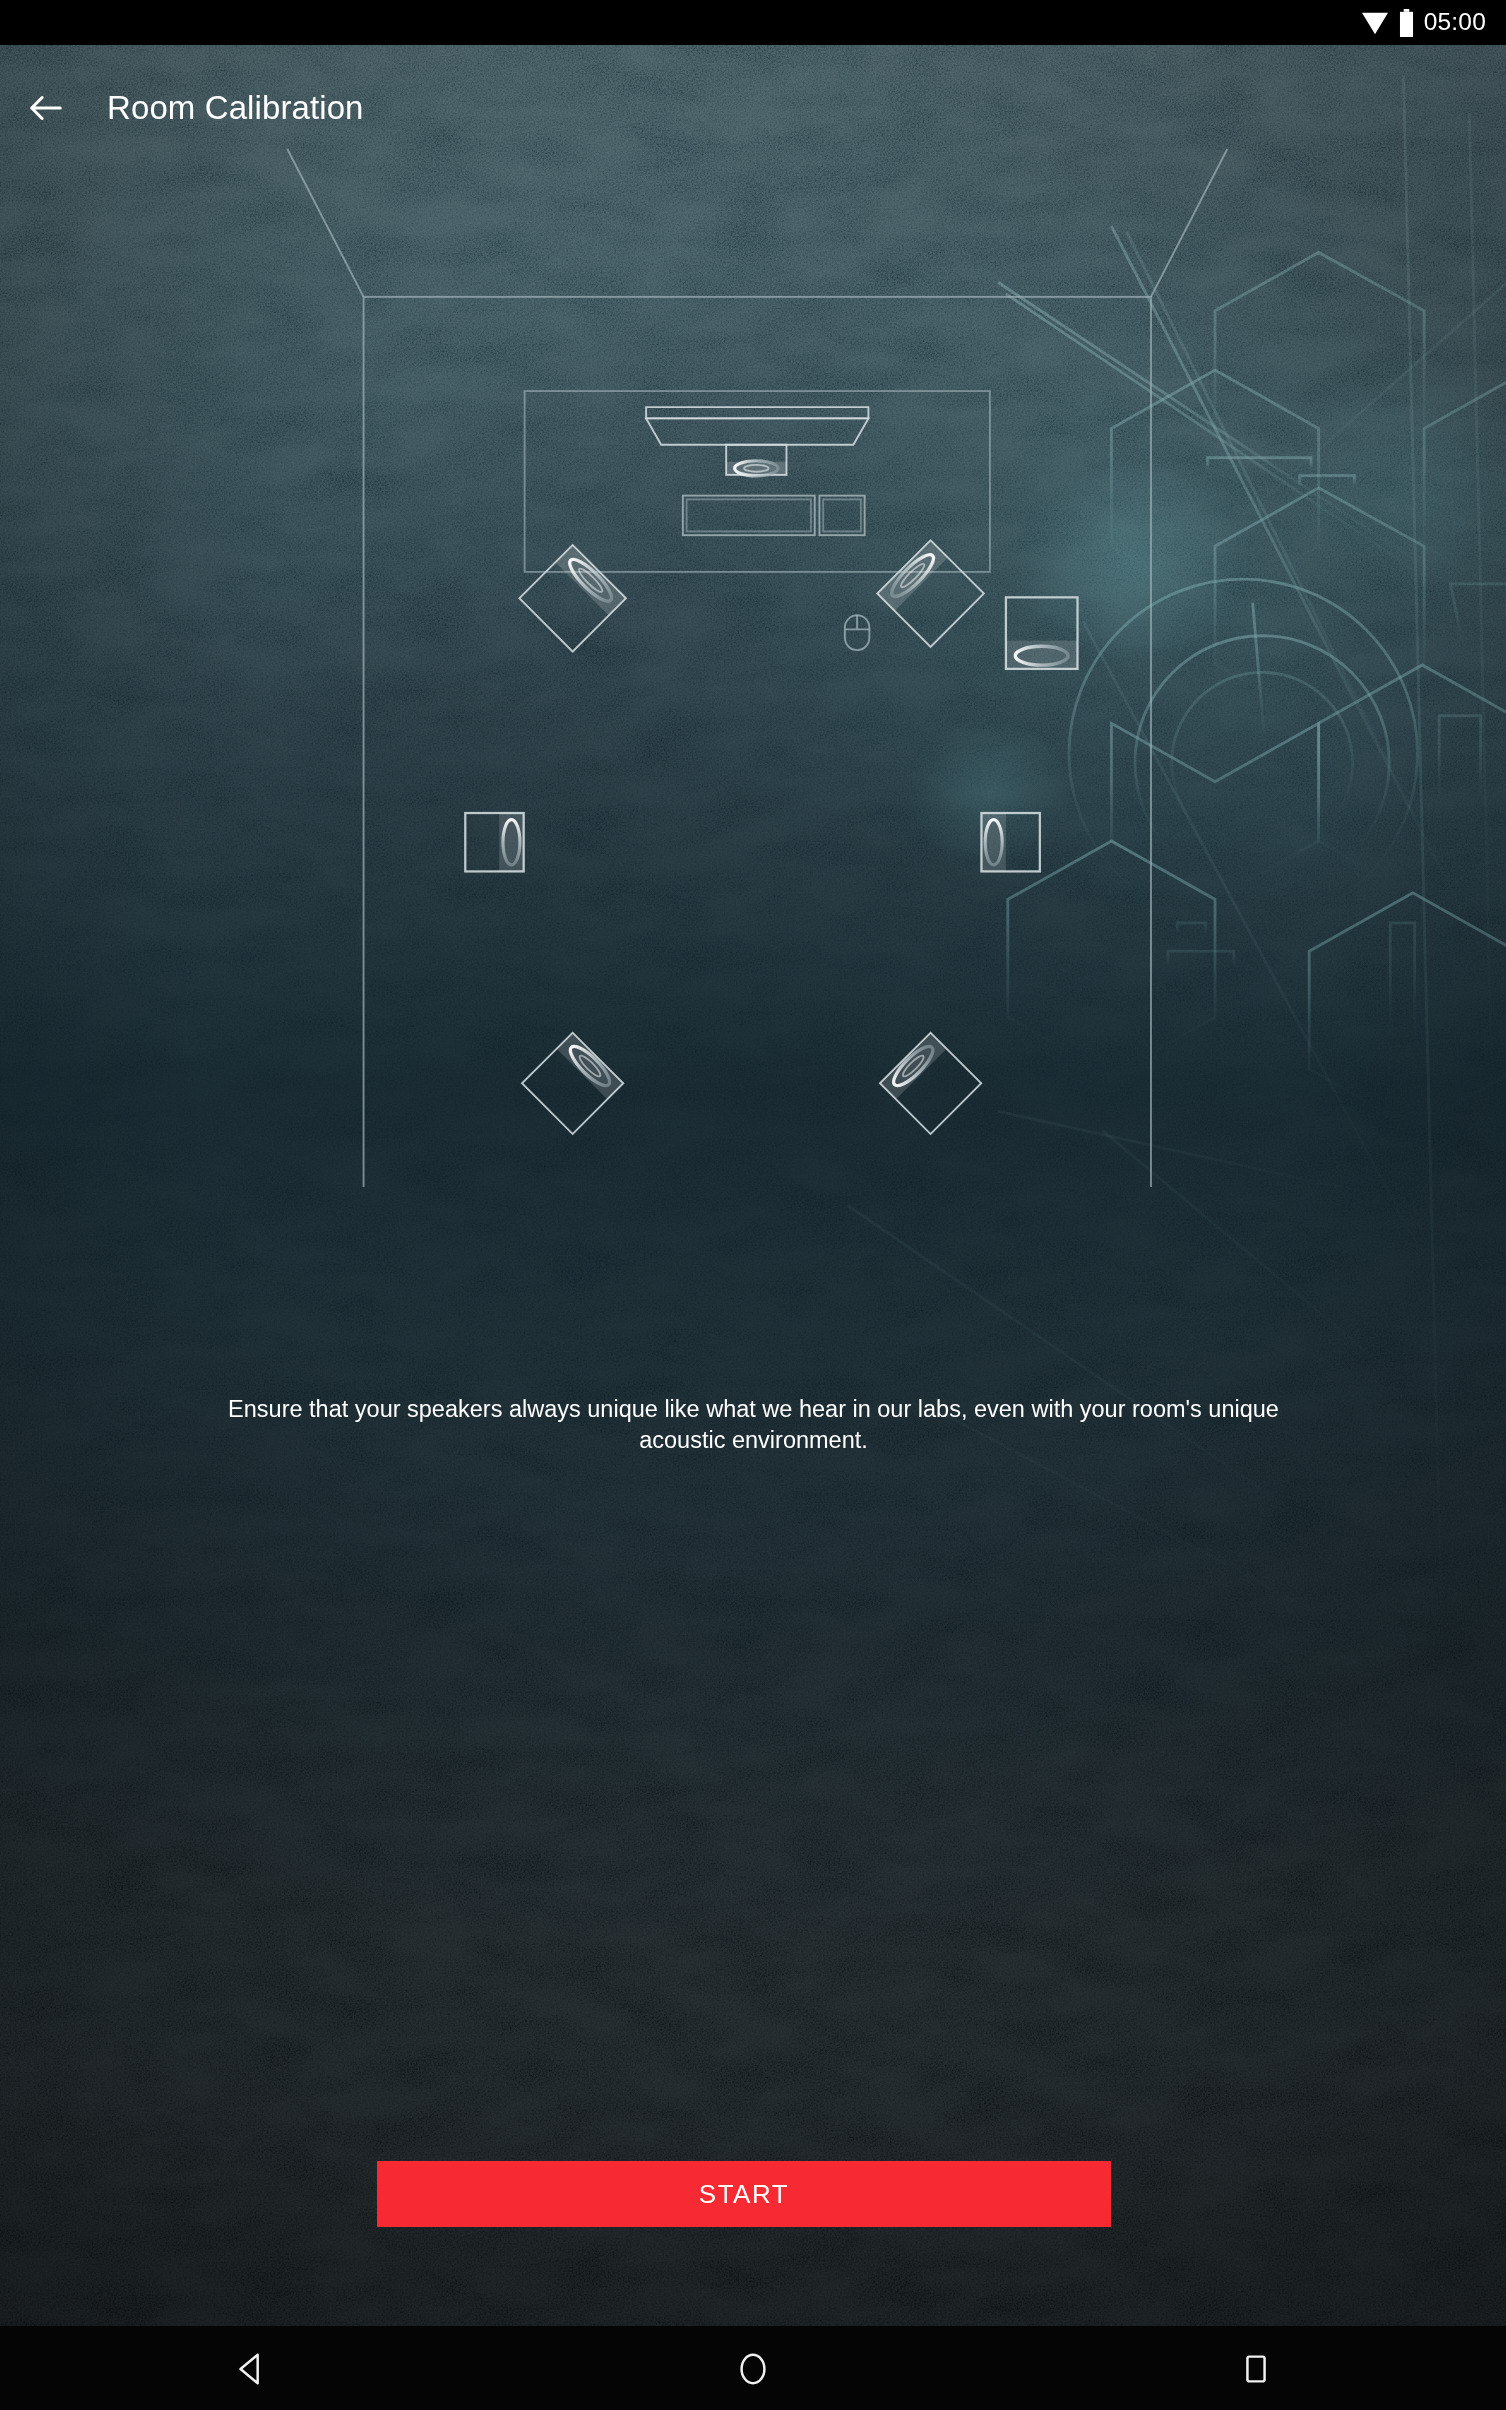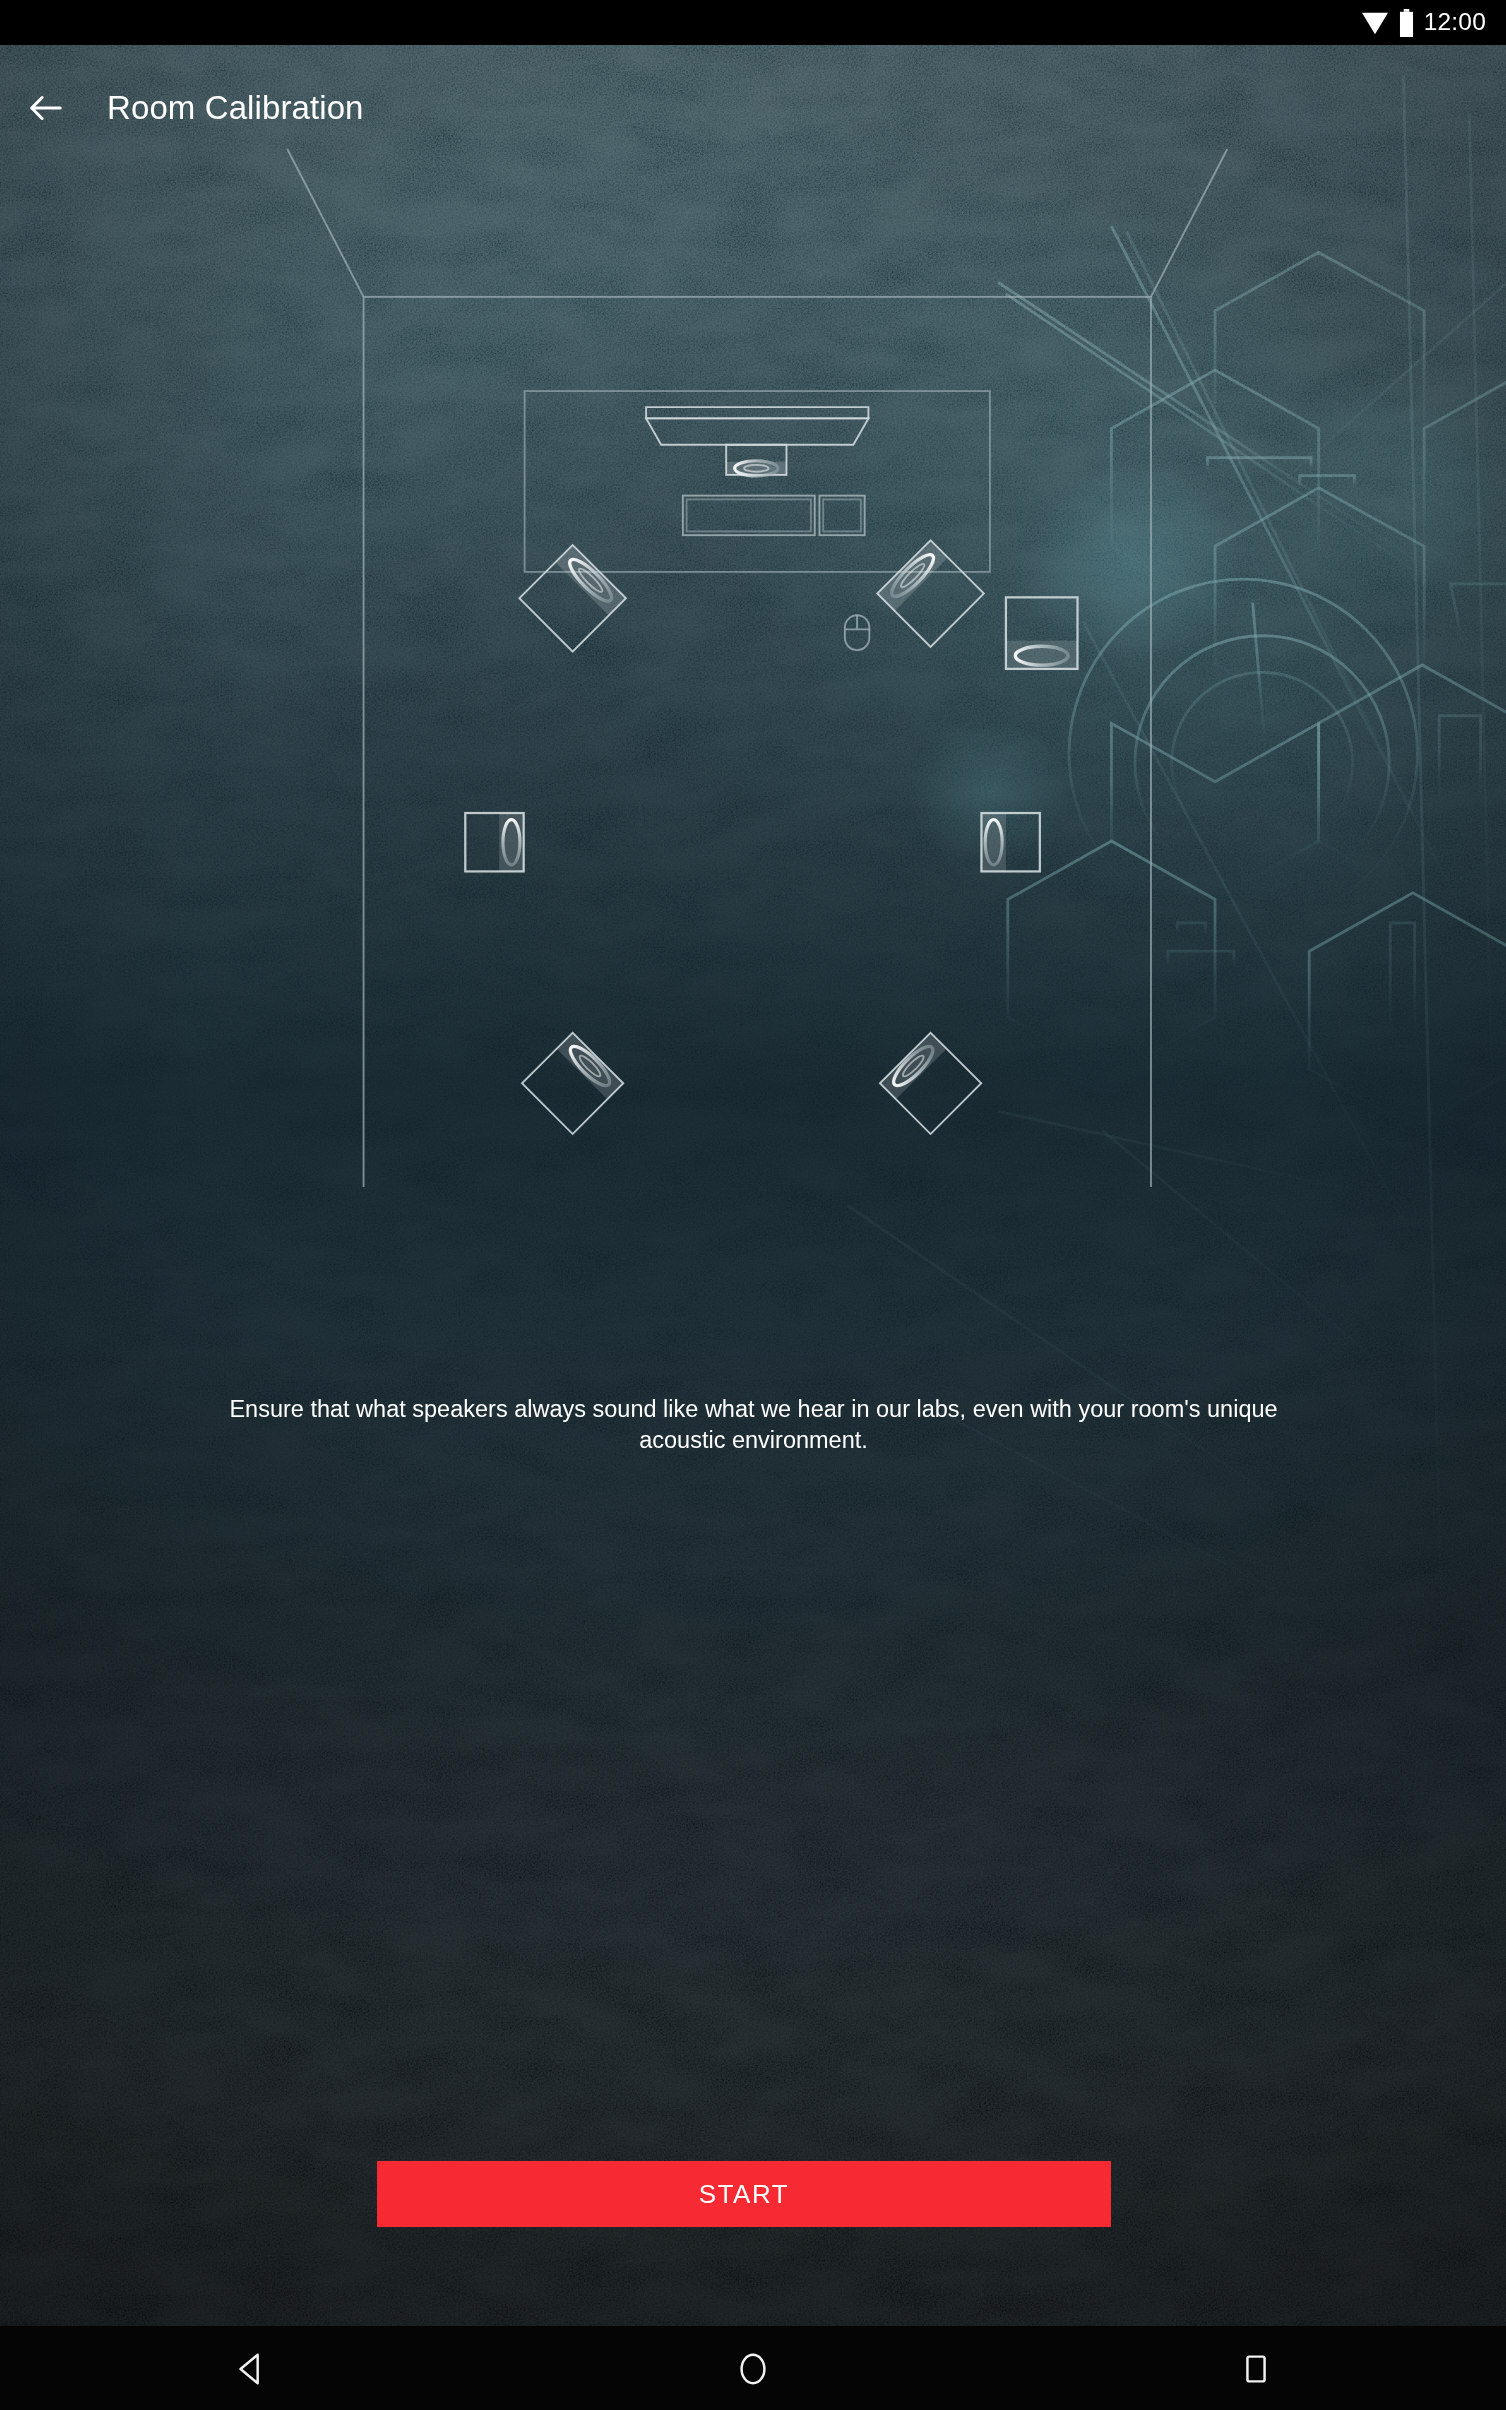--- a/index.html
+++ b/index.html
@@ -267,21 +267,21 @@
   <div id="bg-vignette"></div>
 
   <div id="status-bar">
     <svg class="sb-icon" width="30" height="26" viewBox="0 0 32 28">
       <path d="M16 3 L30 3 L16 26 L2 3 Z" fill="#ffffff"></path>
     </svg>
     <svg class="sb-icon" width="15" height="28" viewBox="0 0 16 30">
       <rect x="5" y="0" width="6" height="3" fill="#ffffff"></rect>
       <rect x="1" y="3" width="14" height="27" fill="#ffffff"></rect>
     </svg>
-    <span id="status-clock">12:00</span>
+    <span id="status-clock">05:00</span>
   </div>
 
   <div id="app-bar">
     <div id="back-button">
       <svg width="38" height="38" viewBox="0 0 40 40">
         <path d="M36 20 L6 20 M17 9 L6 20 L17 31" stroke="#ffffff" stroke-width="3.2" fill="none" stroke-linecap="round" stroke-linejoin="round"></path>
       </svg>
     </div>
     <div id="page-title">Room Calibration</div>
   </div>
@@ -380,21 +380,21 @@
     </g>
 
     <g transform="translate(988,1010) rotate(-45)">
       <rect x="-38" y="-38" width="76" height="76" stroke="#cfd9dd" stroke-opacity="0.9" fill="none" stroke-width="2"></rect>
       <rect x="-38" y="-38" width="76" height="24" fill="#ffffff" fill-opacity="0.16"></rect>
       <ellipse cx="0" cy="-26" rx="28" ry="9" stroke="url(#coneH)" stroke-width="3.6" fill="none"></ellipse>
       <ellipse cx="0" cy="-26" rx="15" ry="4" stroke="#ffffff" stroke-opacity="0.5" stroke-width="2" fill="none"></ellipse>
     </g>
   </svg>
 
-  <div id="description">Ensure that what speakers always sound like what we hear in our labs, even with your room's unique acoustic environment.</div>
+  <div id="description">Ensure that your speakers always unique like what we hear in our labs, even with your room's unique acoustic environment.</div>
 
   <button id="start-button">START</button>
 
   <div id="nav-bar">
     <div class="nav-btn">
       <svg width="40" height="40" viewBox="0 0 42 42">
         <path d="M28 6 L10 21 L28 36 Z" stroke="#f2f2f2" stroke-width="2.6" fill="none" stroke-linejoin="round"></path>
       </svg>
     </div>
     <div class="nav-btn">

